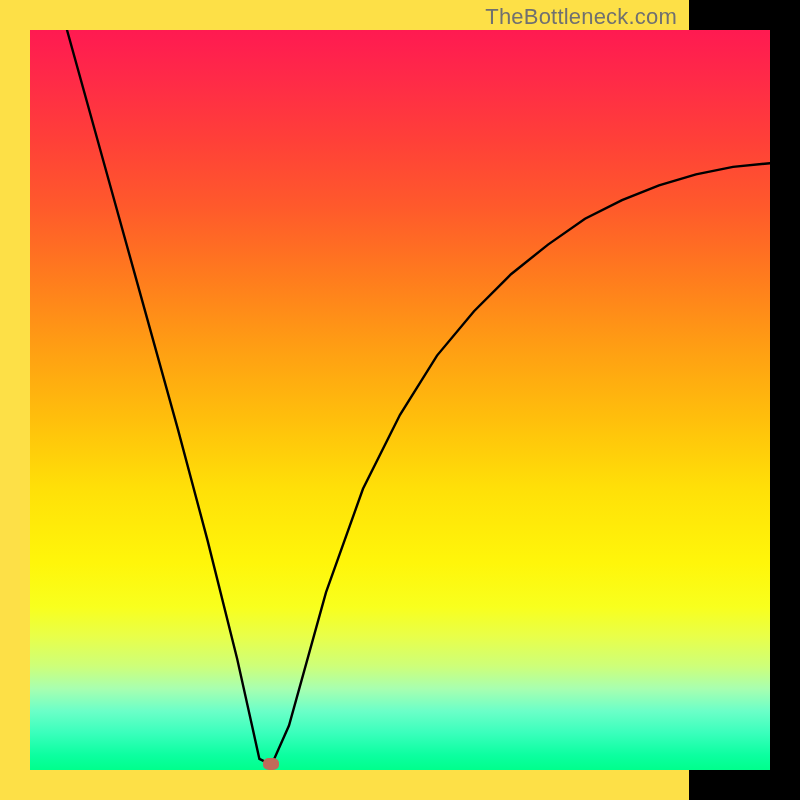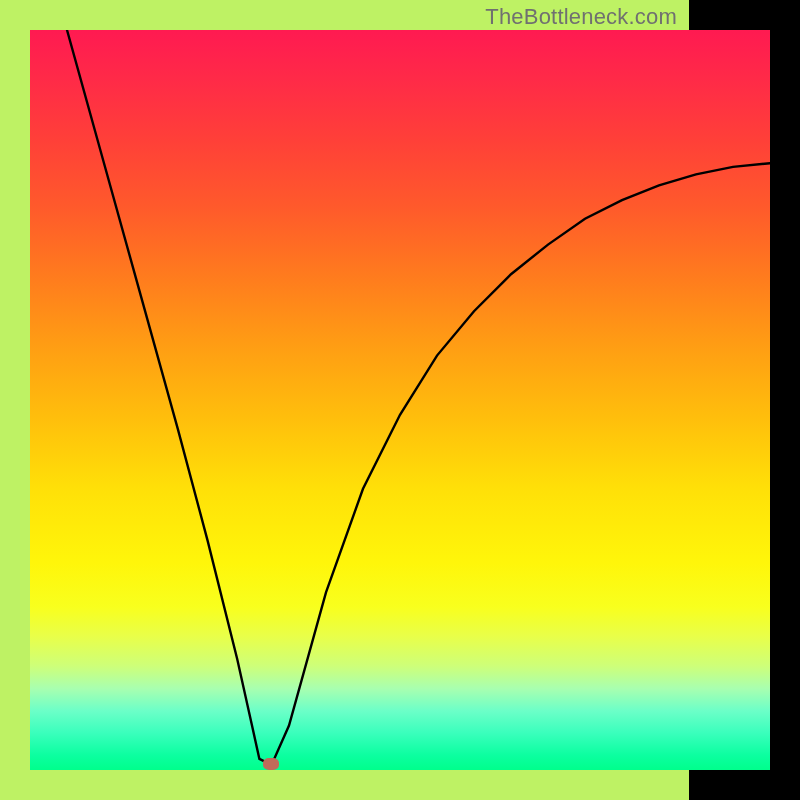--- a/index.html
+++ b/index.html
@@ -8,21 +8,21 @@
     width: 800px;
     height: 800px;
     overflow: hidden;
     background: #000;
     font-family: Arial, Helvetica, sans-serif;
   }
   .frame {
     position: relative;
     width: 689px;
     height: 800px;
-    background: #bef264;
+    background: #fde047;
   }
   .watermark {
     position: absolute;
     top: 4px;
     right: 12px;
     color: #707070;
     font-size: 22px;
     font-weight: 500;
     letter-spacing: 0.2px;
     z-index: 30;

